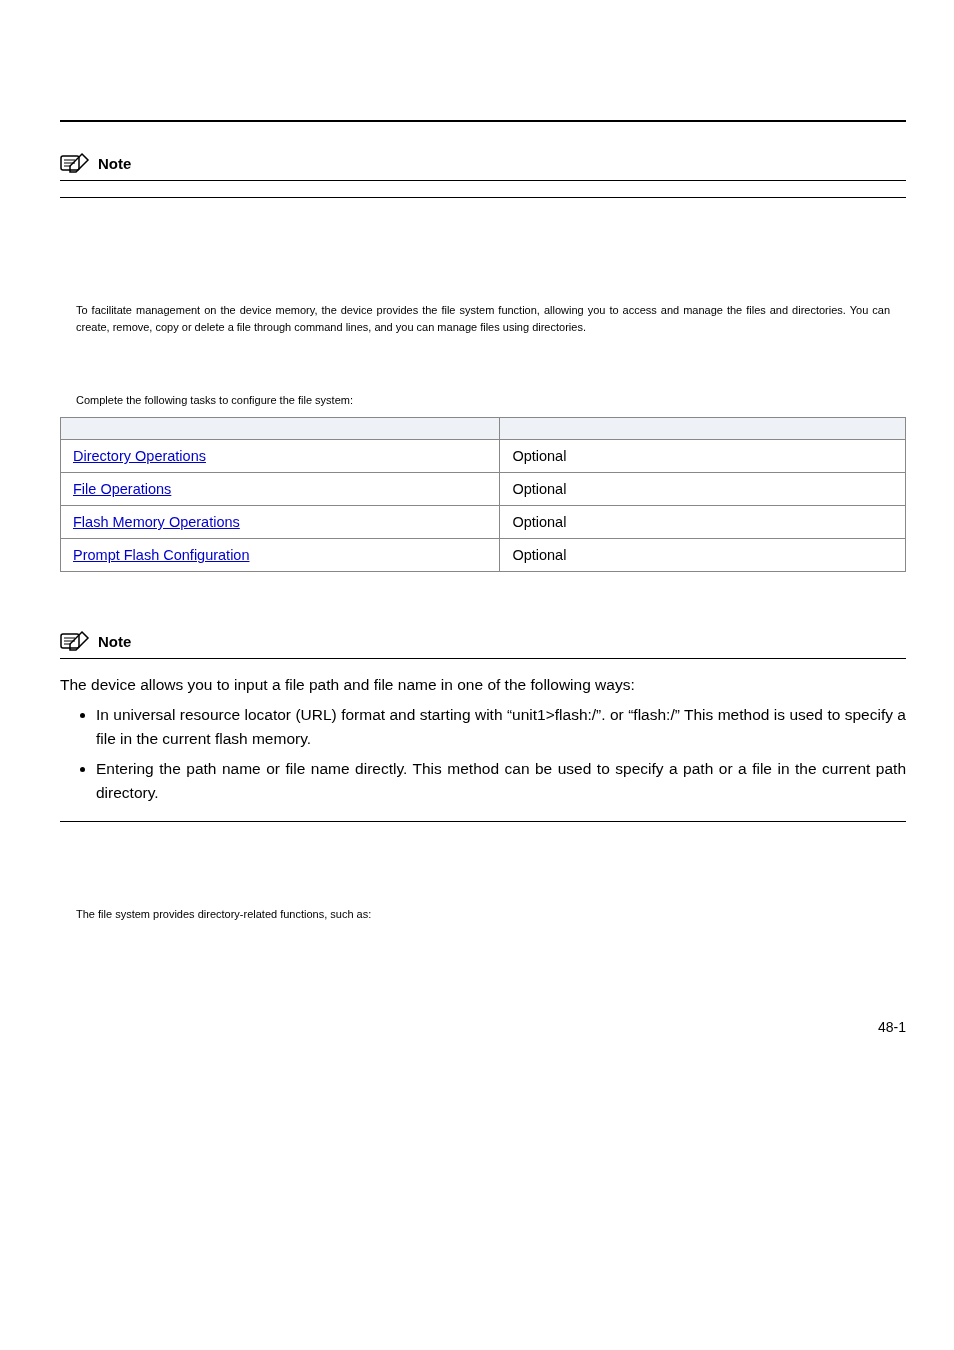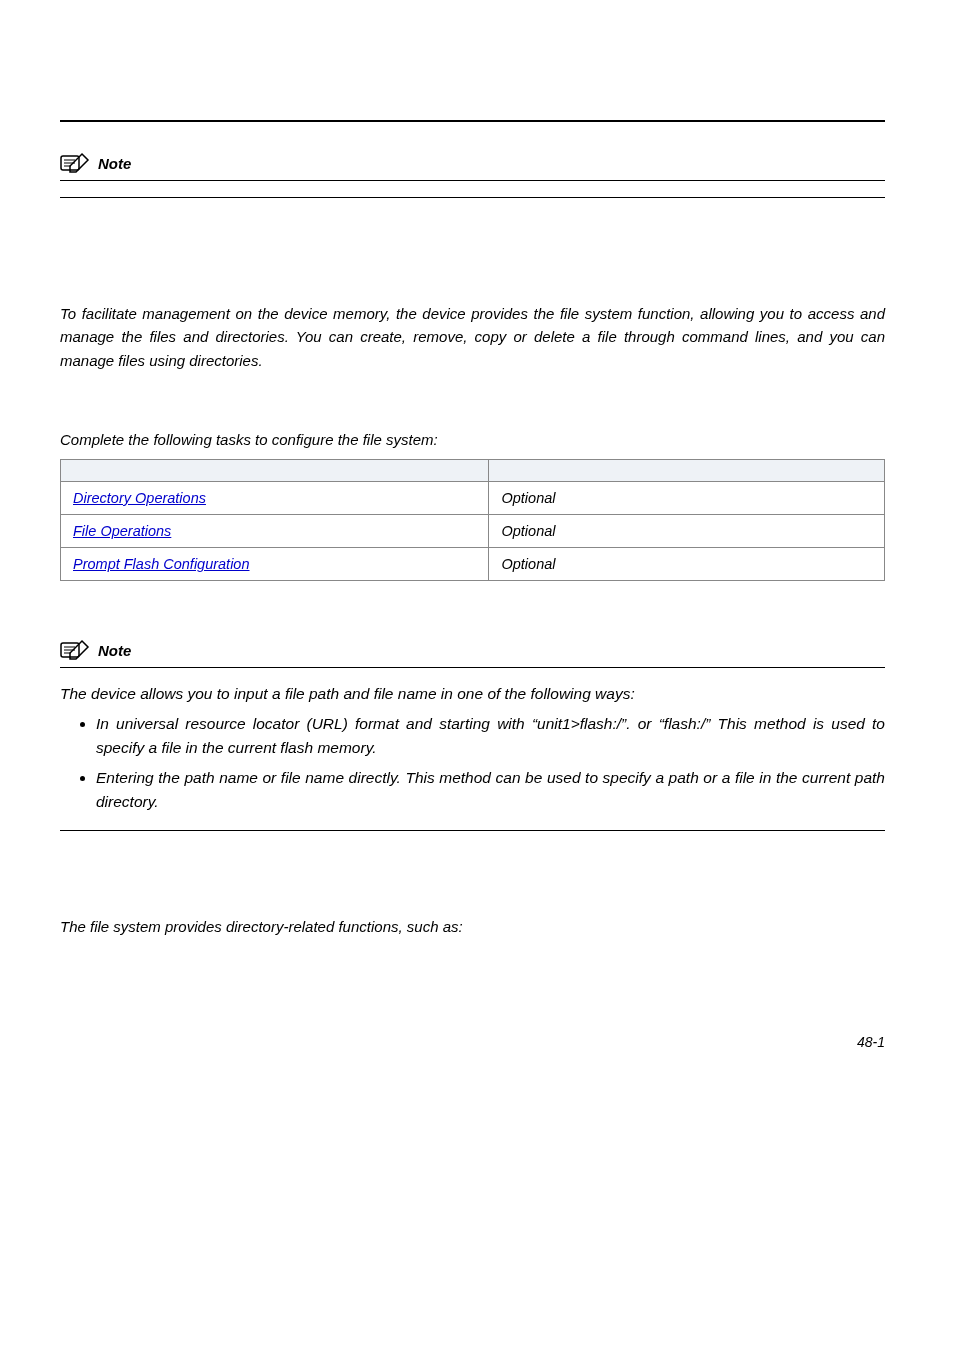--- a/index.html
+++ b/index.html
@@ -1,28 +1,28 @@
 <!DOCTYPE html>
 <html><head>
 <meta charset="utf-8">
 <style>
   * { box-sizing: border-box; margin: 0; padding: 0; }
   html, body { width: 954px; background: #fff; font-family: Arial, Helvetica, sans-serif; color: #000; }
-  .page { padding: 120px 69px 40px 60px; width: 954px; font-style: italic; }
+  .page { padding: 120px 48px 40px 60px; width: 954px; }
   .thick-rule { border: none; border-top: 2px solid #000; margin: 0; }
 
   .note-block { margin-top: 30px; }
   .note-head { display: flex; align-items: flex-end; gap: 8px; margin-bottom: 6px; }
   .note-icon svg { display:block; }
   .note-label { font-weight: bold; font-size: 15px; padding-bottom:2px; }
   .note-sep { border: none; border-top: 1.5px solid #000; margin: 0 0 14px 0; }
   .note-body { font-size: 15.5px; line-height: 1.55; }
   .note-end  { border: none; border-top: 1px solid #000; margin: 16px 0 0 0; }
 
-  .para { font-size: 15px; line-height: 1.55; margin: 14px 0; text-align: justify; }
+  .para { font-size: 11px; line-height: 1.55; margin: 14px 16px; text-align: justify; }
 
   .gap-lg { height: 90px; }
   .gap-md { height: 28px; }
 
   table.tasks { width: 100%; border-collapse: collapse; margin-top: 6px; }
   table.tasks th, table.tasks td { border: 1px solid #888; padding: 8px 12px; font-size: 14.5px; text-align: left; vertical-align: middle; }
   table.tasks th { background: #eef2f6; height: 22px; }
   table.tasks td.link a { color: #0000cc; text-decoration: underline; }
 
   ul.bullets { list-style: disc; padding-left: 36px; }
@@ -72,20 +72,24 @@
     <tbody>
       <tr>
         <td class="link"><a href="#">Directory Operations</a></td>
         <td>Optional</td>
       </tr>
       <tr>
         <td class="link"><a href="#">File Operations</a></td>
         <td>Optional</td>
       </tr>
       <tr>
+        <td class="link"><a href="#">Flash Memory Operations</a></td>
+        <td>Optional</td>
+      </tr>
+      <tr>
         <td class="link"><a href="#">Prompt Flash Configuration</a></td>
         <td>Optional</td>
       </tr>
     </tbody>
   </table>
 
   <div class="gap-md"></div>
 
   <div class="note-block">
     <div class="note-head">

